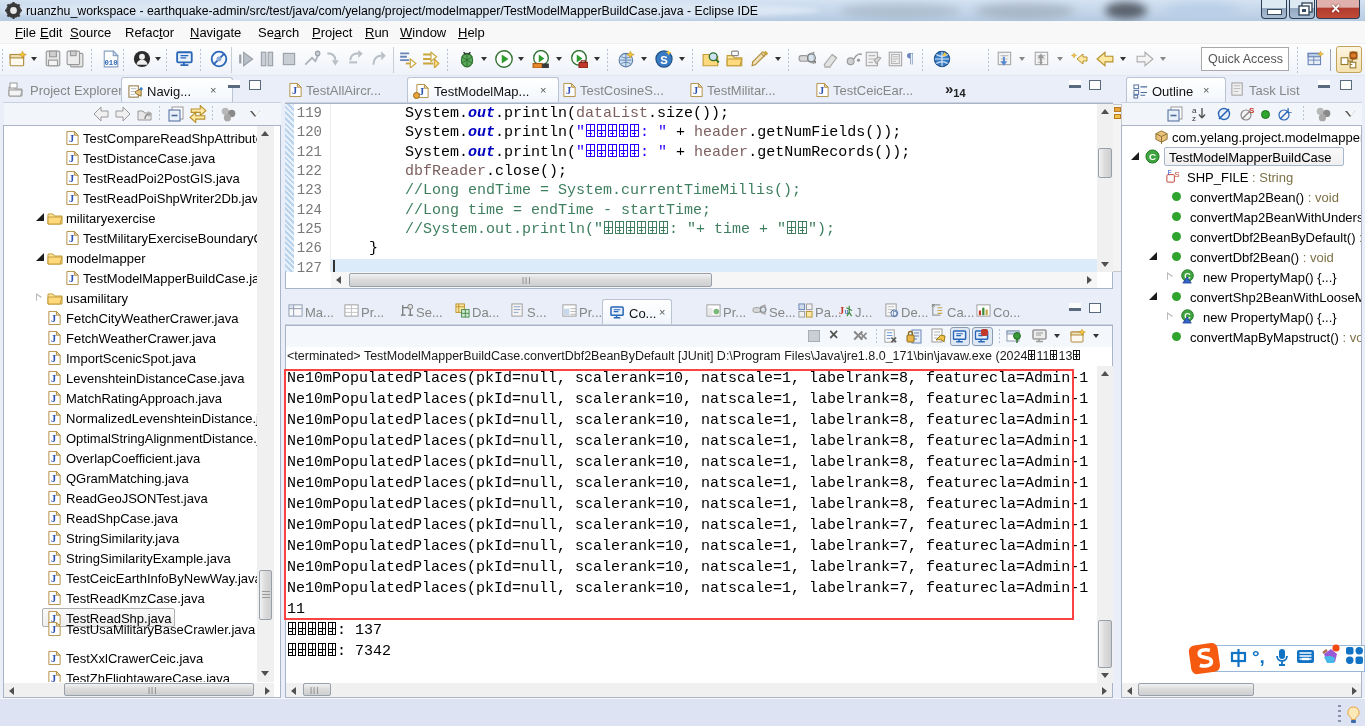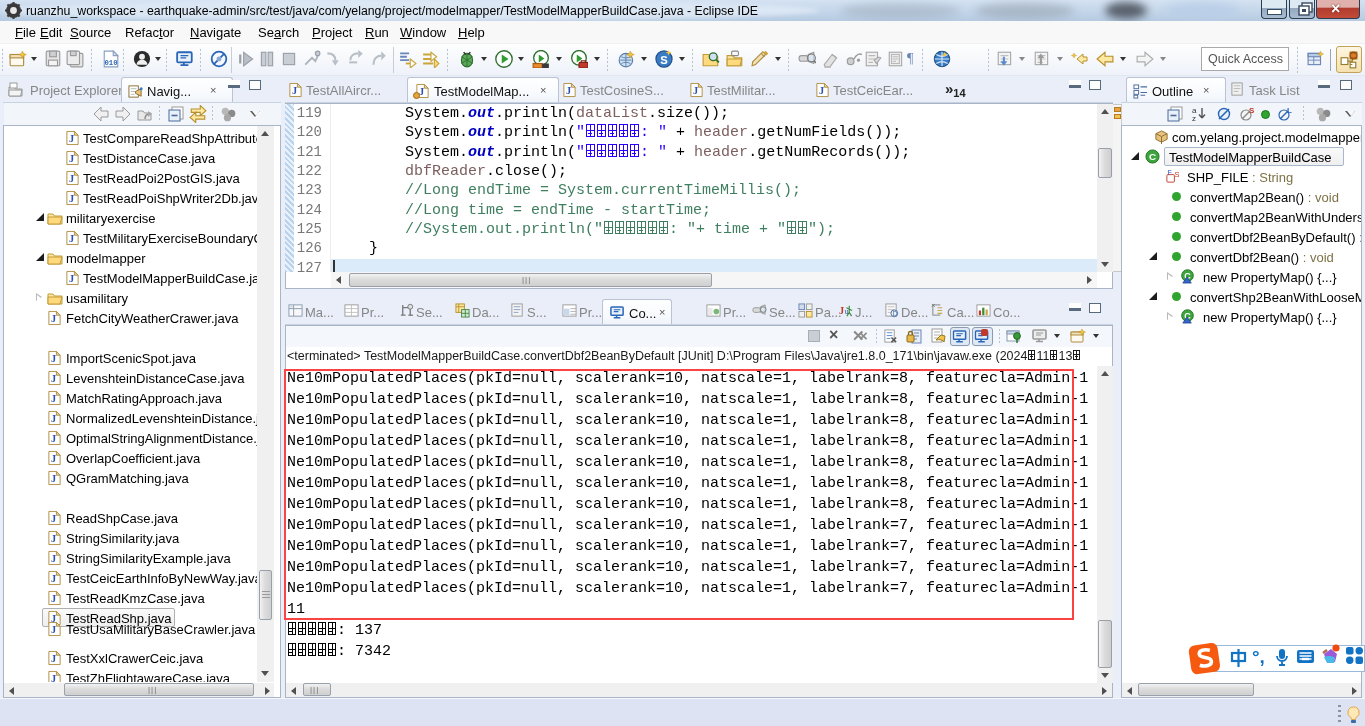--- a/index.html
+++ b/index.html
@@ -481,20 +481,26 @@
             <use href="#folder"></use>
           </svg>
           <span class="lbl" style="left:62px">usamilitary</span>
         </div>
     <div class="trow" style="top:182px;width:253px">
           <svg class="ab" style="left:43px;top:2px" width="15" height="16" viewBox="0 0 16 16">
             <use href="#jfile"></use>
           </svg>
           <span class="lbl" style="left:62px">FetchCityWeatherCrawer.java</span>
         </div>
+    <div class="trow" style="top:202px;width:253px">
+          <svg class="ab" style="left:43px;top:2px" width="15" height="16" viewBox="0 0 16 16">
+            <use href="#jfile"></use>
+          </svg>
+          <span class="lbl" style="left:62px">FetchWeatherCrawer.java</span>
+        </div>
     <div class="trow" style="top:222px;width:253px">
           <svg class="ab" style="left:43px;top:2px" width="15" height="16" viewBox="0 0 16 16">
             <use href="#jfile"></use>
           </svg>
           <span class="lbl" style="left:62px">ImportScenicSpot.java</span>
         </div>
     <div class="trow" style="top:242px;width:253px">
           <svg class="ab" style="left:43px;top:2px" width="15" height="16" viewBox="0 0 16 16">
             <use href="#jfile"></use>
           </svg>
@@ -522,20 +528,26 @@
           <svg class="ab" style="left:43px;top:2px" width="15" height="16" viewBox="0 0 16 16">
             <use href="#jfile"></use>
           </svg>
           <span class="lbl" style="left:62px">OverlapCoefficient.java</span>
         </div>
     <div class="trow" style="top:342px;width:253px">
           <svg class="ab" style="left:43px;top:2px" width="15" height="16" viewBox="0 0 16 16">
             <use href="#jfile"></use>
           </svg>
           <span class="lbl" style="left:62px">QGramMatching.java</span>
+        </div>
+    <div class="trow" style="top:362px;width:253px">
+          <svg class="ab" style="left:43px;top:2px" width="15" height="16" viewBox="0 0 16 16">
+            <use href="#jfile"></use>
+          </svg>
+          <span class="lbl" style="left:62px">ReadGeoJSONTest.java</span>
         </div>
     <div class="trow" style="top:382px;width:253px">
           <svg class="ab" style="left:43px;top:2px" width="15" height="16" viewBox="0 0 16 16">
             <use href="#jfile"></use>
           </svg>
           <span class="lbl" style="left:62px">ReadShpCase.java</span>
         </div>
     <div class="trow" style="top:402px;width:253px">
           <svg class="ab" style="left:43px;top:2px" width="15" height="16" viewBox="0 0 16 16">
             <use href="#jfile"></use>
@@ -976,20 +988,24 @@
           <i class="mdot" style="left:50px"></i>
           <span class="lbl" style="left:68px">convertShp2BeanWithLooseMatc</span>
         </div>
     <div class="trow" style="top:181px;width:239px">
           <i class="carr2" style="left:45px"></i>
           <svg class="ab" style="left:58px;top:2px" width="15" height="15" viewBox="0 0 16 16">
             <use href="#acls"></use>
           </svg>
           <span class="lbl" style="left:81px">new PropertyMap() {...}</span>
         </div>
+    <div class="trow" style="top:201px;width:239px">
+          <i class="mdot" style="left:50px"></i>
+          <span class="lbl" style="left:68px">convertMapByMapstruct()<span class="dec"> : vo</span></span>
+        </div>
   </div>
 
   <div class="sbtrack" style="left:1122px;top:683px;width:239px;height:14px"></div>
   <div class="sarr" style="left:1127px;top:687px;border-top:4.5px solid transparent;border-bottom:4.5px solid transparent;border-right:5px solid #505050"></div>
   <div class="sbthumbh" style="left:1138px;top:683px;width:116px"></div>
   <div class="sarr" style="left:1352px;top:687px;border-top:4.5px solid transparent;border-bottom:4.5px solid transparent;border-left:5px solid #505050"></div>
 </div>
 
 <div id="status">
   <div class="ab" style="left:0;top:698px;width:1365px;height:28px;background:#dde3f3;border-top:1px solid #f6f8fc"></div>

